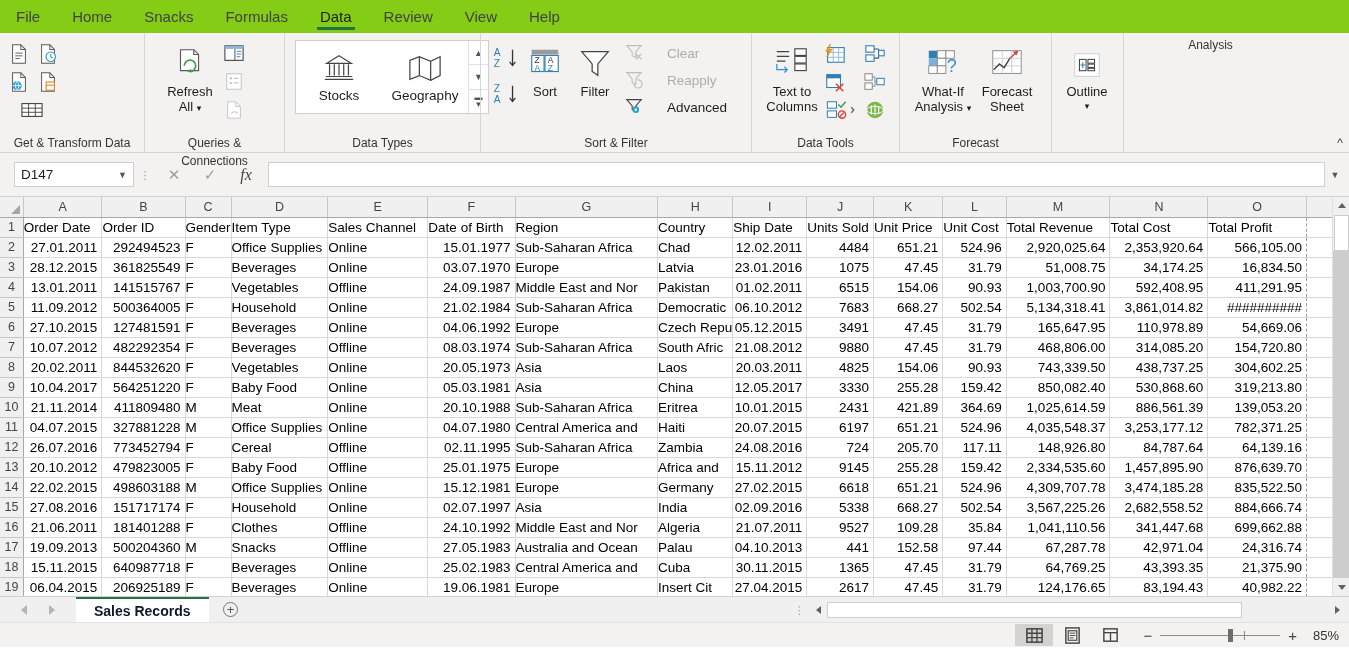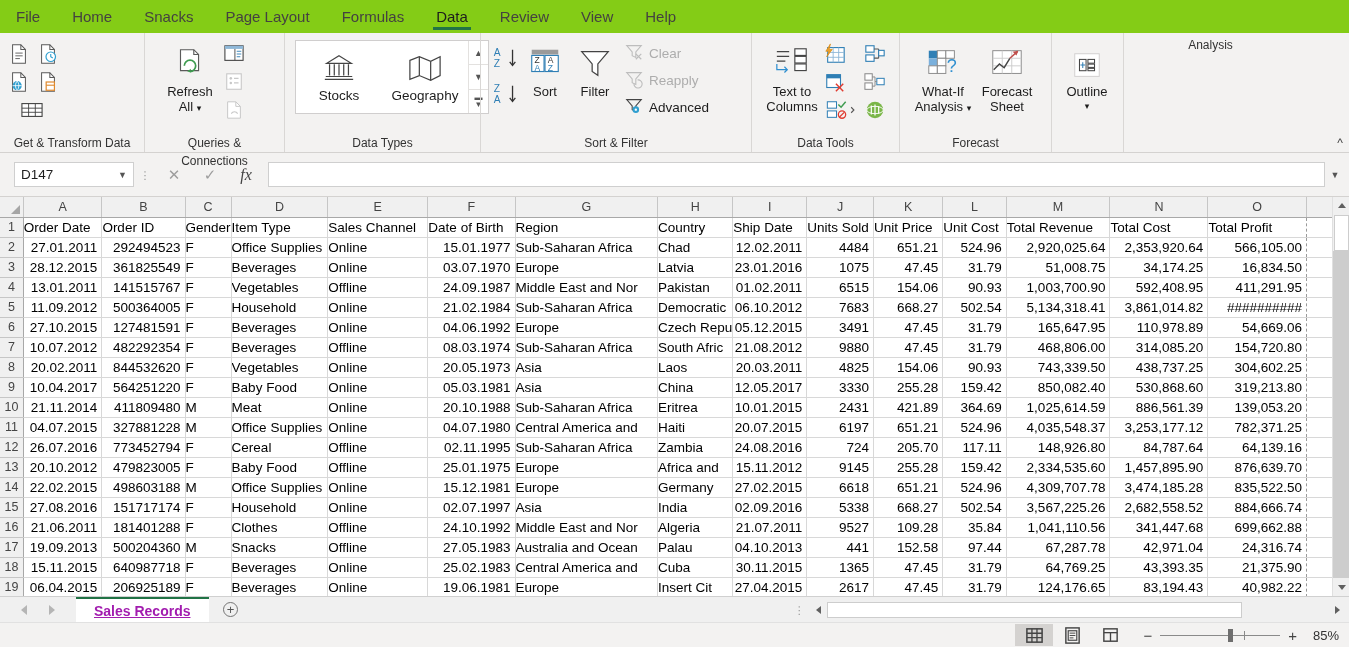--- a/index.html
+++ b/index.html
@@ -86,21 +86,21 @@
     display: flex; flex-direction: column; align-items: center;
     width: 56px; padding-top: 4px;
     font-size: 13px; color: #1d1d1d;
     line-height: 15px; text-align: center;
   }
   .bigbtn .glyph { height: 42px; display:flex; align-items:center; justify-content:center;}
   .smallcol { display: flex; flex-direction: column; gap: 2px; padding-top: 3px;}
   .smallrow { display: flex; gap: 3px; }
   .sicon { width: 26px; height: 26px; display:flex; align-items:center; justify-content:center; }
   .txtbtn {
-    display: flex; align-items: center; gap: 5px;
+    display: flex; align-items: center; gap: 23px;
     font-size: 13.5px; color: #1d1d1d;
     height: 26px; padding: 0 3px;
   }
   .txtbtn.disabled { color: #adadad; }
   .datatype-box {
     border: 1px solid #d0cece;
     background: #fff;
     height: 74px;
     display: flex; align-items: stretch;
     margin-top: 2px;
@@ -214,23 +214,22 @@
     border-top: 1px solid #d0d0d0;
   }
   .navbtns { display:flex; align-items:center; width: 76px; justify-content:center; gap: 22px; }
   .nav-ar { width:0;height:0;}
   .nav-l { border-top:5px solid transparent;border-bottom:5px solid transparent;border-right:6px solid #b5b5b5;}
   .nav-r { border-top:5px solid transparent;border-bottom:5px solid transparent;border-left:6px solid #b5b5b5;}
   .stab {
     background: #fff;
     padding: 0 18px;
     display: flex; align-items: center;
-    font-size: 14px; font-weight: bold; color: #a21caf;
+    font-size: 14px; font-weight: bold; color: #0f172a;
     border-top: 2px solid #217346;
-    text-decoration: underline;
   }
   .addsheet {
     width: 44px; display:flex; align-items:center; justify-content:center;
   }
   .plus-c {
     width: 15px;height:15px;border:1px solid #757575;border-radius:50%;
     display:flex;align-items:center;justify-content:center;
     font-size:13px;color:#555;line-height:1;
   }
   .sb-spacer{flex:1;}
@@ -264,23 +263,20 @@
 
 <div class="tabbar">
   <div class="tab">
       <span>File</span>
     </div>
   <div class="tab">
       <span>Home</span>
     </div>
   <div class="tab">
       <span>Snacks</span>
-    </div>
-  <div class="tab">
-      <span>Page Layout</span>
     </div>
   <div class="tab">
       <span>Formulas</span>
     </div>
   <div class="tab active">
       <span>Data</span>
     </div>
   <div class="tab">
       <span>Review</span>
     </div>

